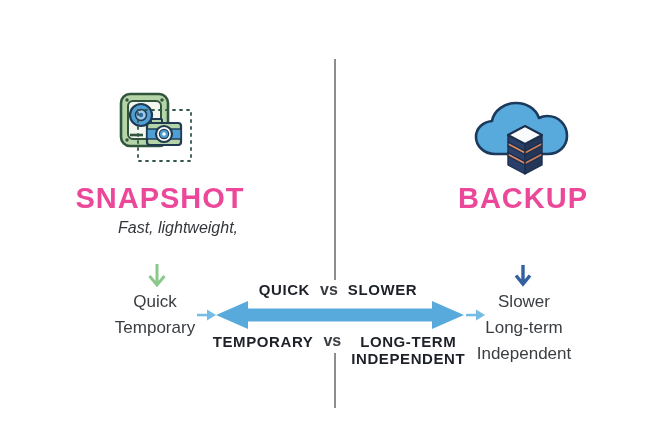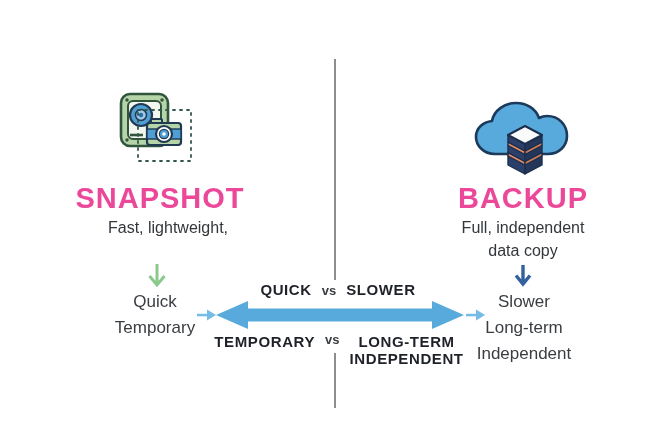--- a/index.html
+++ b/index.html
@@ -24,21 +24,21 @@
     position:absolute;top:289px;text-align:center;
     font-size:17px;line-height:26px;color:#3a3e42;
   }
   .icon-wrap{position:absolute;}
 
   .vs-row{
     position:absolute;display:flex;justify-content:center;
     align-items:baseline;gap:10px;color:#1e2228;
   }
   .vs-big{font-size:15px;font-weight:bold;letter-spacing:0.6px;}
-  .vs-small{font-size:13px;font-weight:bold;color:#3a3e42;}
+  .vs-small{font-size:16px;font-weight:bold;color:#3a3e42;}
   .vs-col{display:flex;flex-direction:column;align-items:center;line-height:17px;}
 
   .top-row{left:240px;top:281px;width:196px;}
   .bottom-row{left:226px;top:333px;width:226px;align-items:flex-start;}
   .bottom-row .vs-small{position:relative;top:-1px;}
 
   svg{display:block;}
 </style>
 </head>
 <body>
@@ -70,21 +70,21 @@
       <rect x="33" y="35" width="34" height="22" rx="3" fill="#b5d4a8" stroke="#1f3a52" stroke-width="2.2"></rect>
       <rect x="33" y="41" width="34" height="10" fill="#4f9fd4" stroke="#1f3a52" stroke-width="1.4"></rect>
       <circle cx="50" cy="46" r="8" fill="#ffffff" stroke="#1f3a52" stroke-width="2.2"></circle>
       <circle cx="50" cy="46" r="4.6" fill="#4f9fd4" stroke="#1f3a52" stroke-width="1.2"></circle>
       <circle cx="50" cy="46" r="1.8" fill="#ffffff"></circle>
     </svg>
   </div>
 
   <div class="col-title" style="left:48px;width:224px;">SNAPSHOT</div>
 
-  <div class="col-sub" style="left:46px;width:244px;">
+  <div class="col-sub" style="left:56px;width:244px;font-style:italic;">
     <div>Fast, lightweight,</div>
   </div>
 
   <div class="icon-wrap" style="left:146px;top:262px;">
     <svg width="22" height="30" viewBox="0 0 22 30">
       <path d="M11,2 V21 M3.5,14 L11,23 L18.5,14" fill="none" stroke="#8BC98B" stroke-width="3"></path>
     </svg>
   </div>
 
   <div class="traits" style="left:48px;width:214px;">
@@ -114,24 +114,20 @@
         <polygon points="40,39 57,48 57,55 40,46" fill="#2b3f6b"></polygon>
         <polygon points="74,39 57,48 57,55 74,46" fill="#243659"></polygon>
       </g>
 
       <polygon points="57,30 74,39 57,48 40,39" fill="#f8fafc" stroke="#1c2f4d" stroke-width="2" stroke-linejoin="round"></polygon>
     </svg>
   </div>
 
   <div class="col-title" style="left:413px;width:220px;">BACKUP</div>
 
-  <div class="col-sub" style="left:413px;width:220px;">
-    <div>Full, independent</div>
-    <div>data copy</div>
-  </div>
 
   <div class="icon-wrap" style="left:512px;top:262px;">
     <svg width="22" height="30" viewBox="0 0 22 30">
       <path d="M11,3 V20 M4,13.5 L11,22 L18,13.5" fill="none" stroke="#33619F" stroke-width="3.4"></path>
     </svg>
   </div>
 
   <div class="traits" style="left:418px;width:212px;">
     <div>Slower</div>
     <div>Long-term</div>

